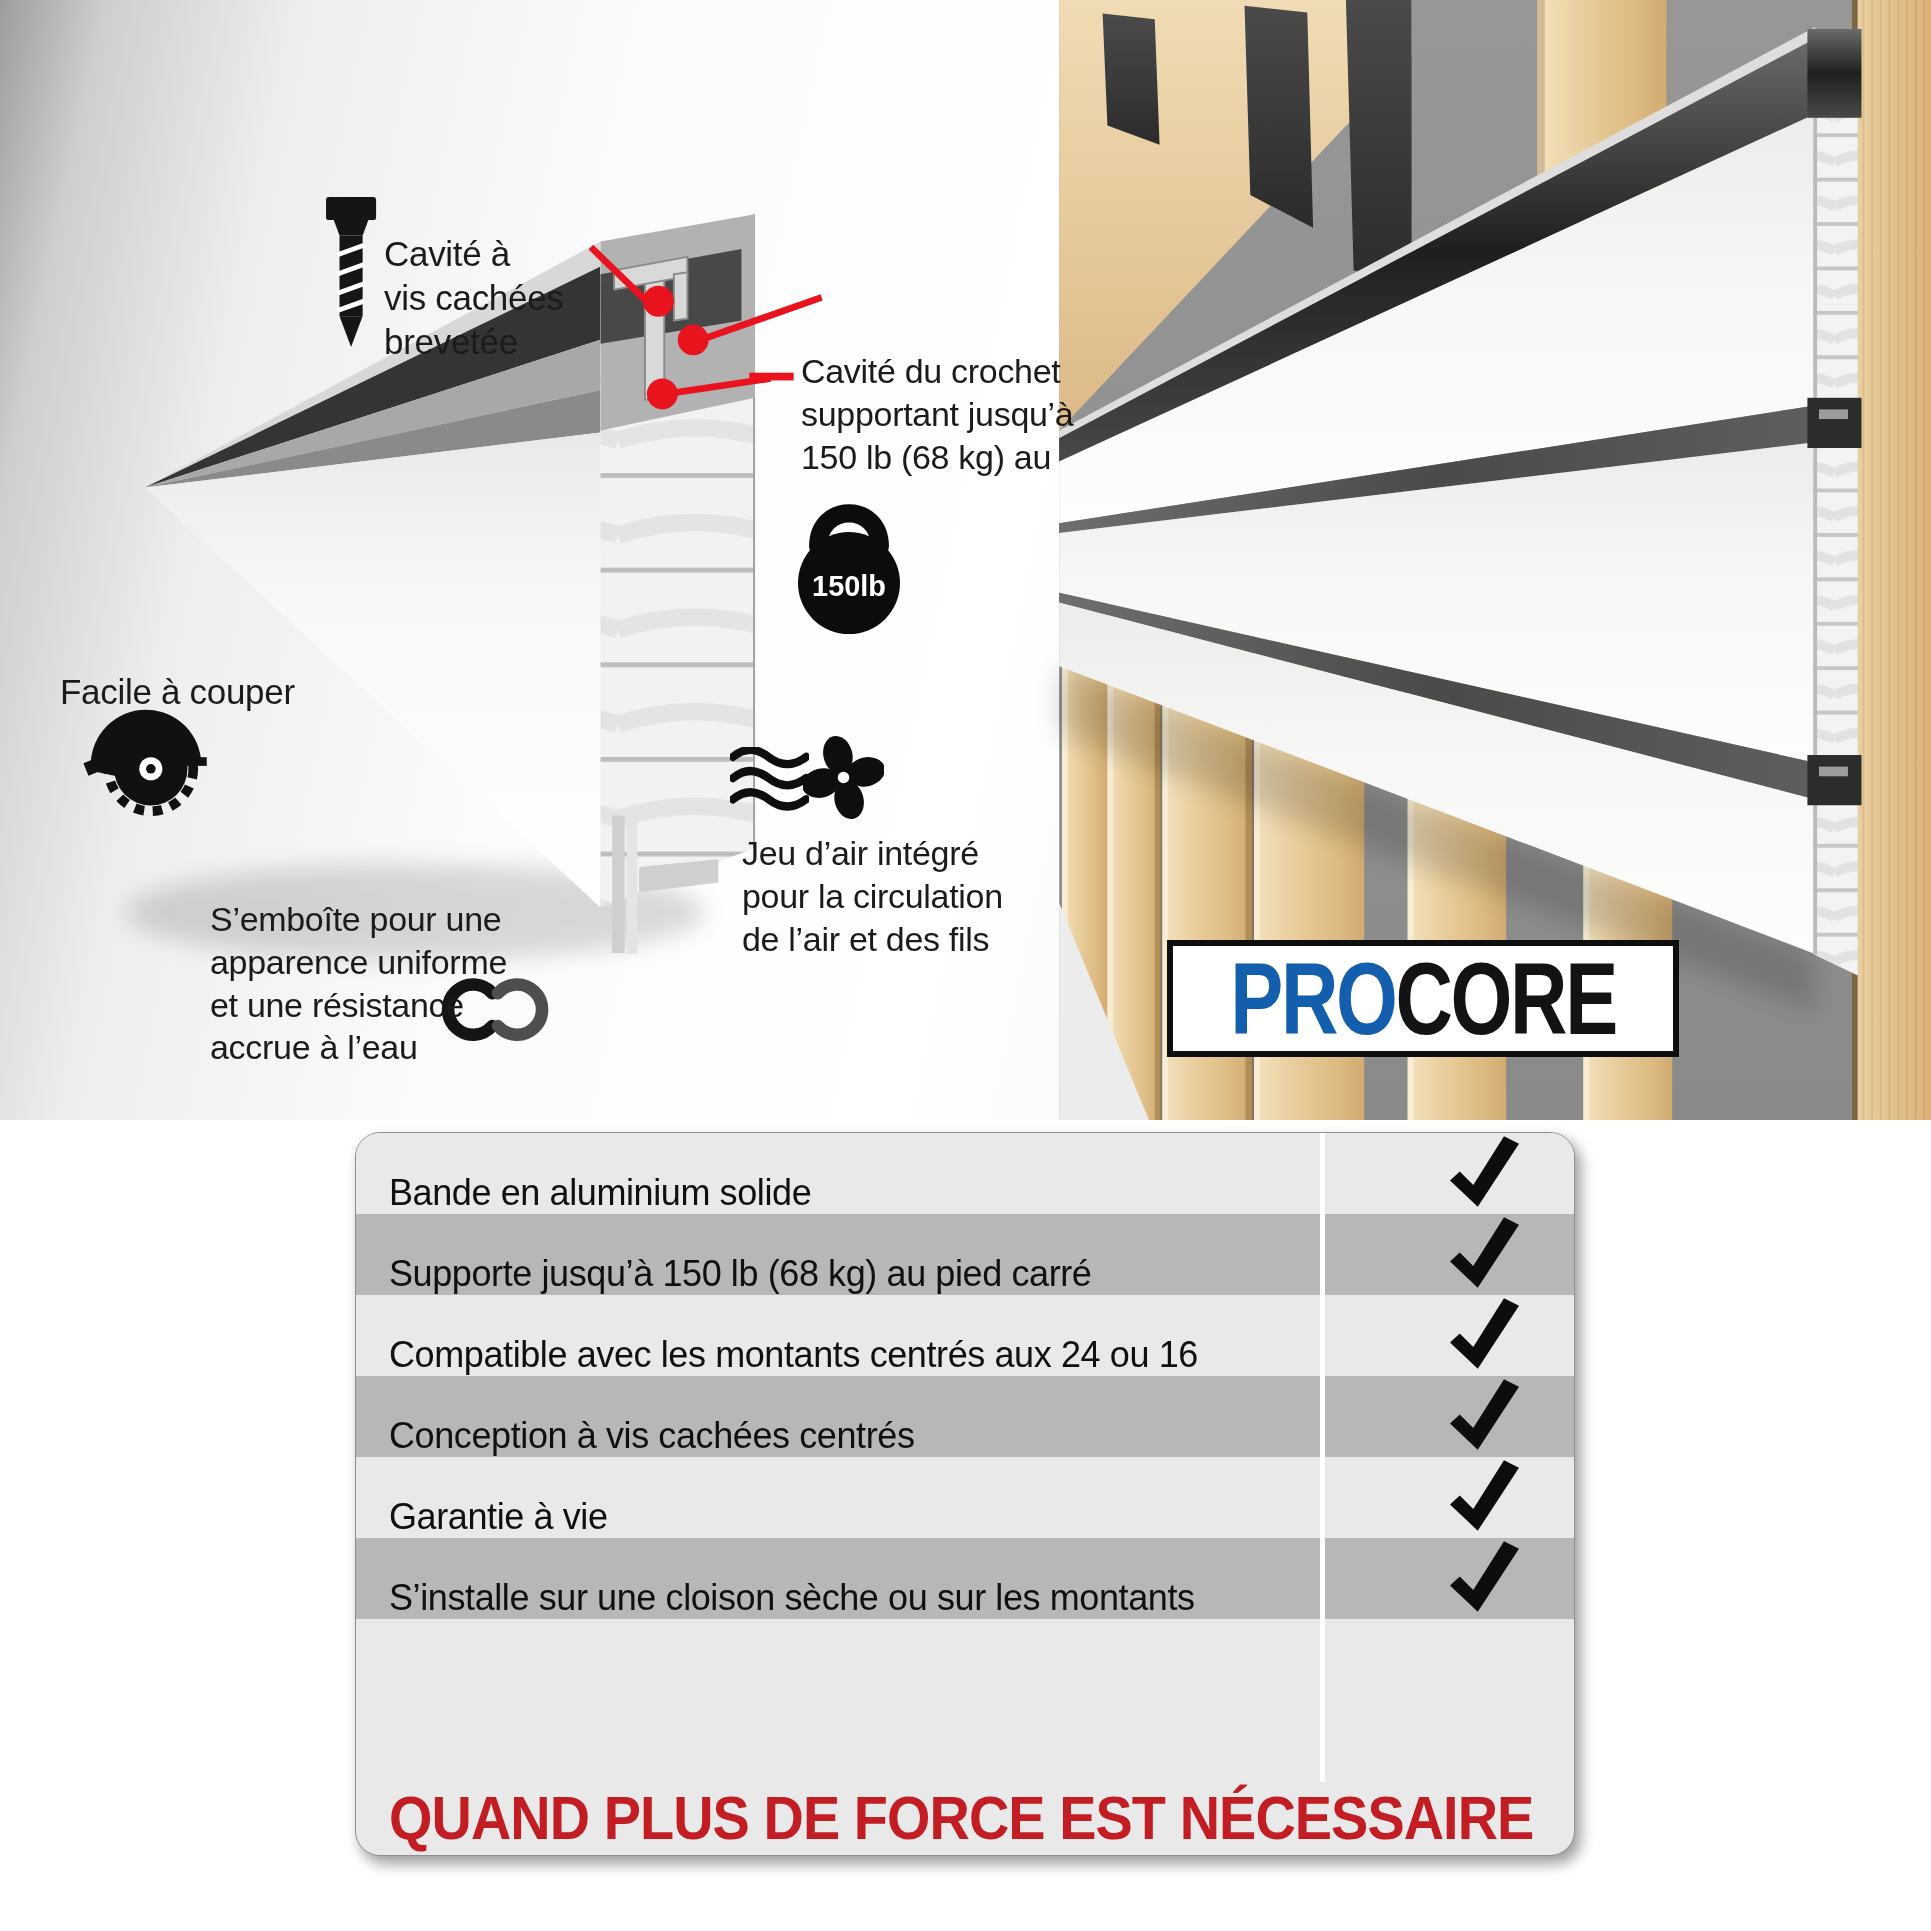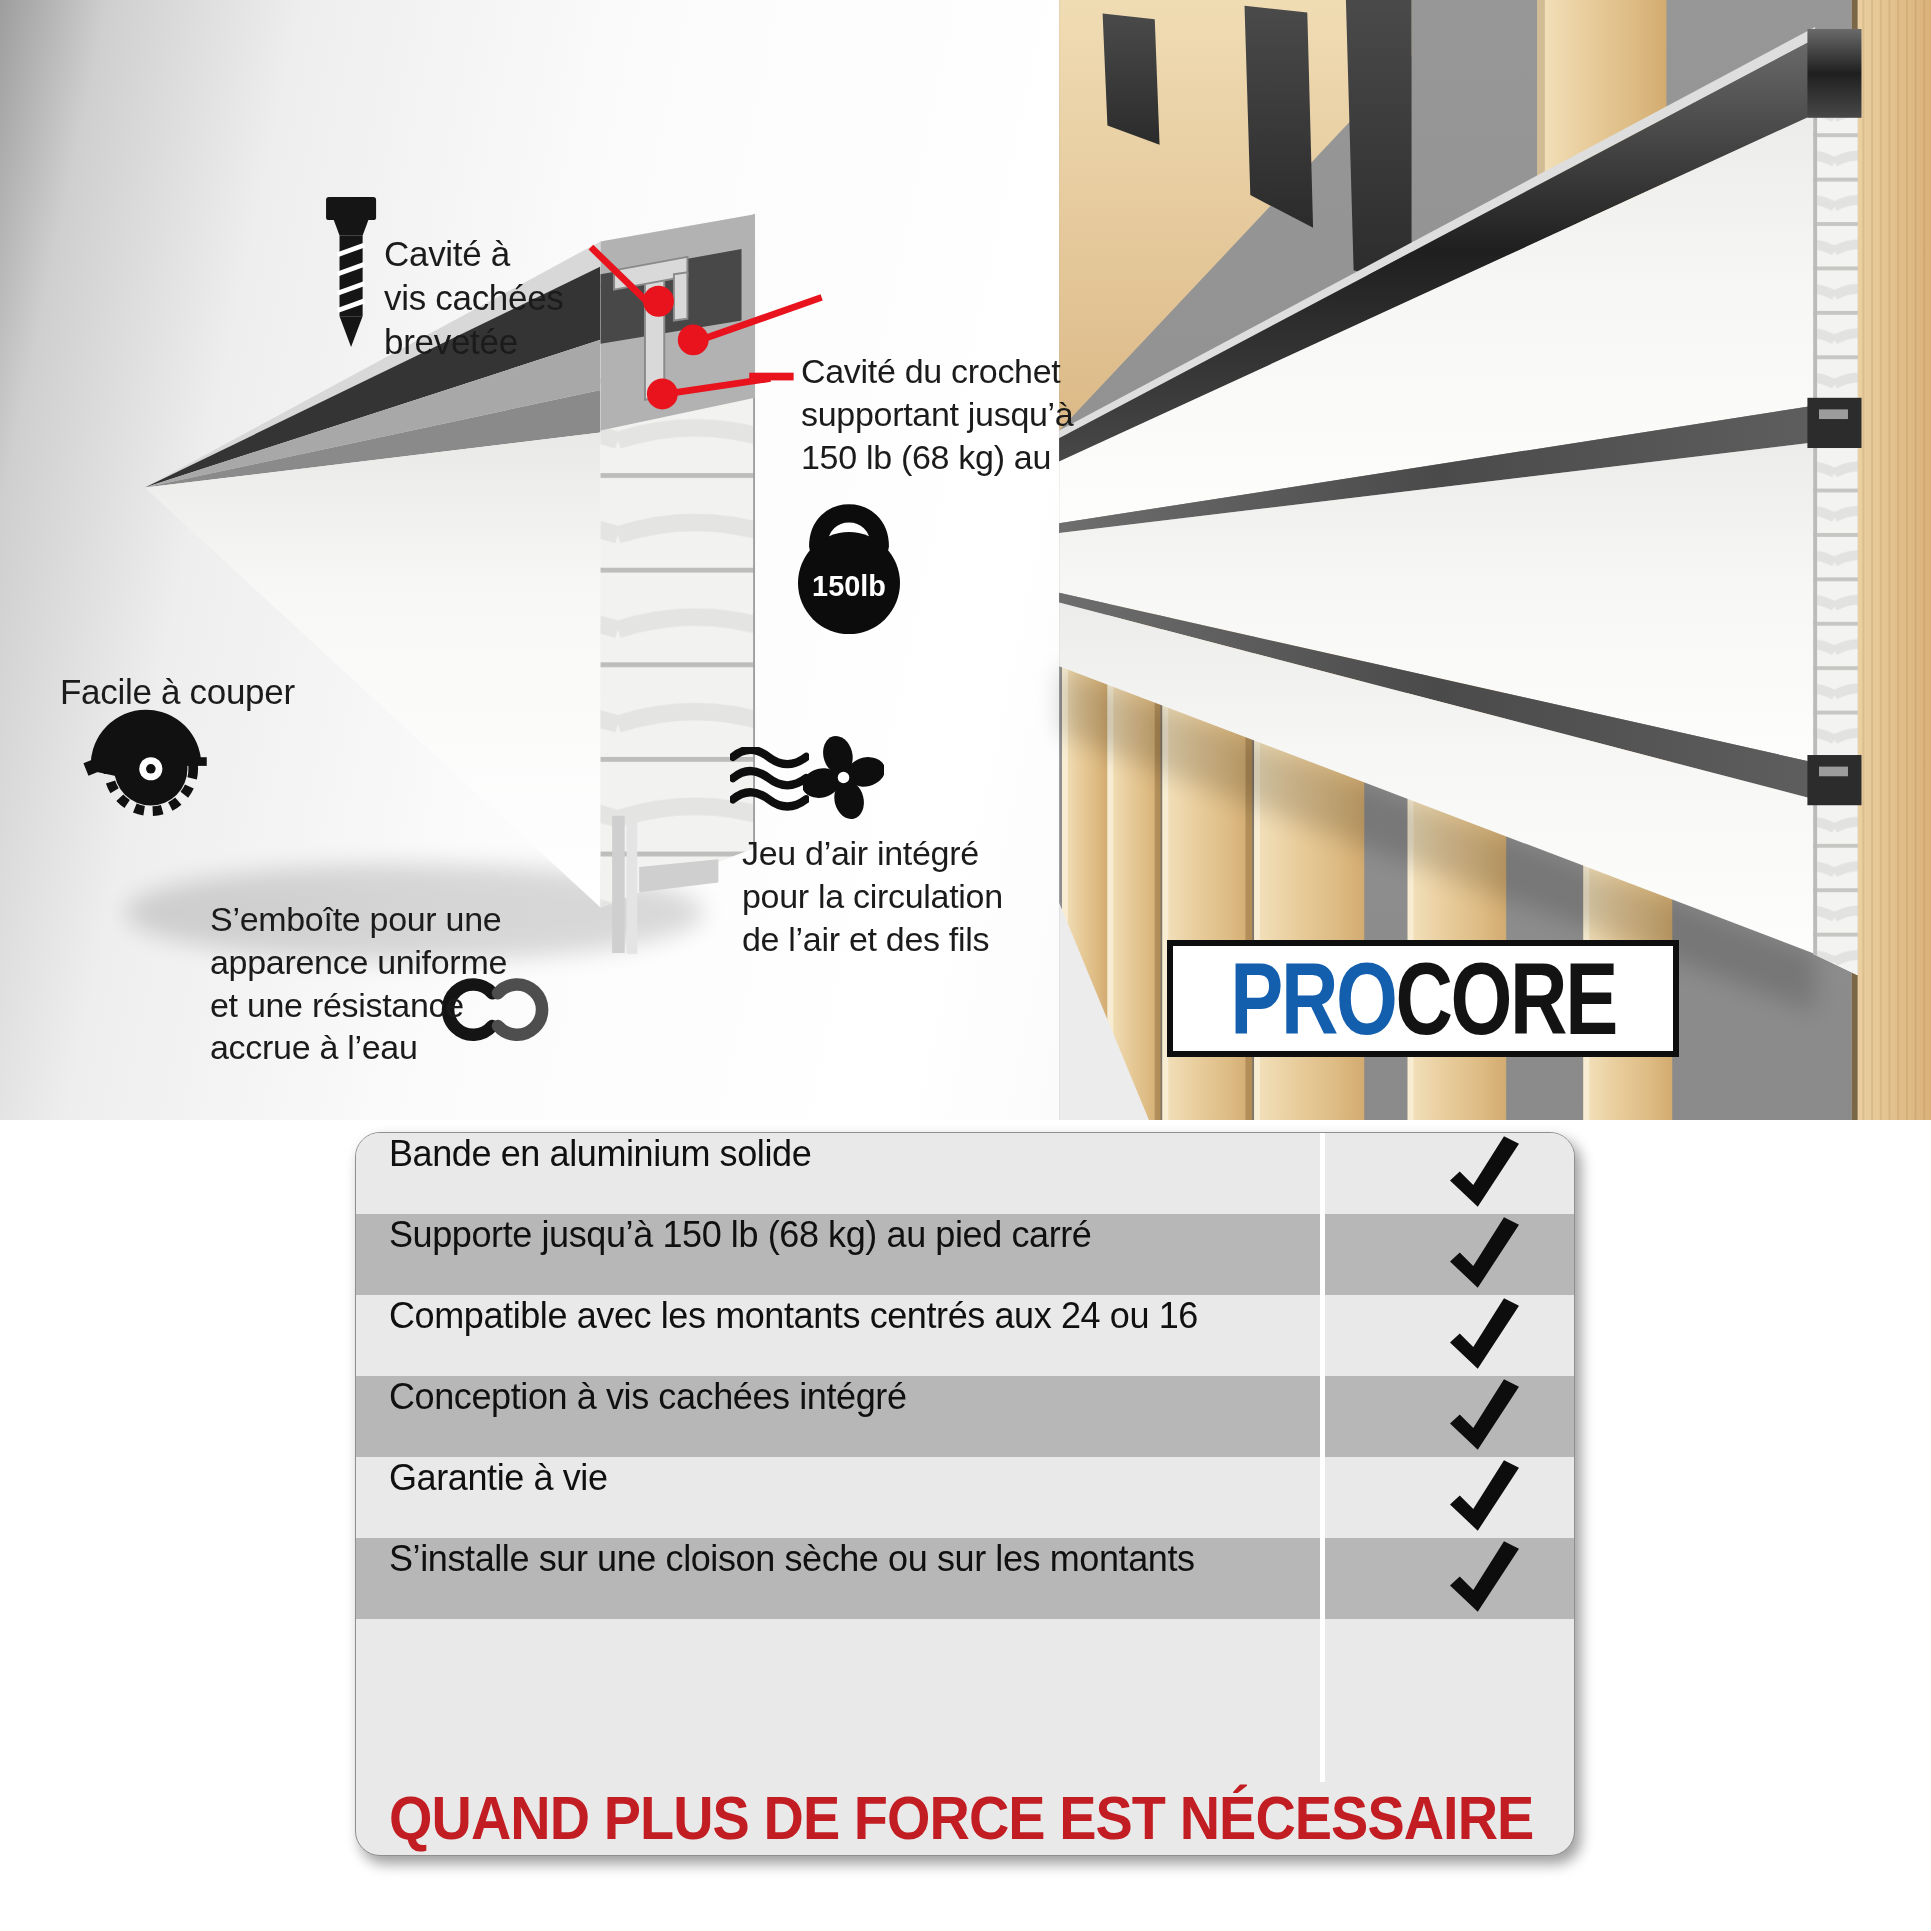--- a/index.html
+++ b/index.html
@@ -19,21 +19,21 @@
     display:flex;align-items:center;justify-content:center;margin-left:48px;}
   .logo-text{font-size:97px;font-weight:bold;letter-spacing:-2.9px;line-height:1;
     transform:scaleX(0.82) scaleY(1.06);white-space:nowrap;}
   .logo-pro{color:#135fae;}
   .logo-core{color:#131313;}
   
   .table-panel{position:absolute;left:355px;top:1132px;width:1220px;height:724px;
     background:#e9e9e9;border:1.9px solid #8f8f8f;border-radius:25px;box-sizing:border-box;
     box-shadow:5.8px 7.7px 13.5px rgba(0,0,0,0.38);overflow:hidden;}
   .rows{position:absolute;left:0;top:0;width:100%;height:649px;}
-  .row{position:relative;width:100%;height:81px;display:flex;align-items:flex-start;}
+  .row{position:relative;width:100%;height:81px;display:flex;align-items:flex-end;}
   .row.light{background:#e9e9e9;}
   .row.dark{background:#b7b7b7;}
   .row-label{padding-left:33px;font-size:36px;color:#101010;letter-spacing:-0.4px;}
   .check-wrap{position:absolute;left:1046px;top:-9.7px;width:164px;height:97px;
     display:flex;align-items:center;justify-content:center;overflow:visible;}
   .divider{position:absolute;left:964px;top:0;width:4.8px;height:649px;background:#ffffff;}
   .tagline{position:absolute;left:33px;top:649px;width:1178px;height:71px;
     display:flex;align-items:center;font-size:62px;font-weight:bold;color:#c21d22;
     letter-spacing:-1px;transform:scaleX(0.9);transform-origin:left center;white-space:nowrap;}
 </style>
@@ -302,21 +302,21 @@
     <div class="row light">
       <div class="row-label">Compatible avec les montants centrés aux 24 ou 16</div>
       <div class="check-wrap">
         <svg width="75" height="93" viewBox="0 0 100 100">
           <polygon points="4,62 17,50 35,68 76,3 96,13 41,97" fill="#0d0d0d"></polygon>
         </svg>
       </div>
     </div>
 
     <div class="row dark">
-      <div class="row-label">Conception à vis cachées intégré</div>
+      <div class="row-label">Conception à vis cachées centrés</div>
       <div class="check-wrap">
         <svg width="75" height="93" viewBox="0 0 100 100">
           <polygon points="4,62 17,50 35,68 76,3 96,13 41,97" fill="#0d0d0d"></polygon>
         </svg>
       </div>
     </div>
 
     <div class="row light">
       <div class="row-label">Garantie à vie</div>
       <div class="check-wrap">

